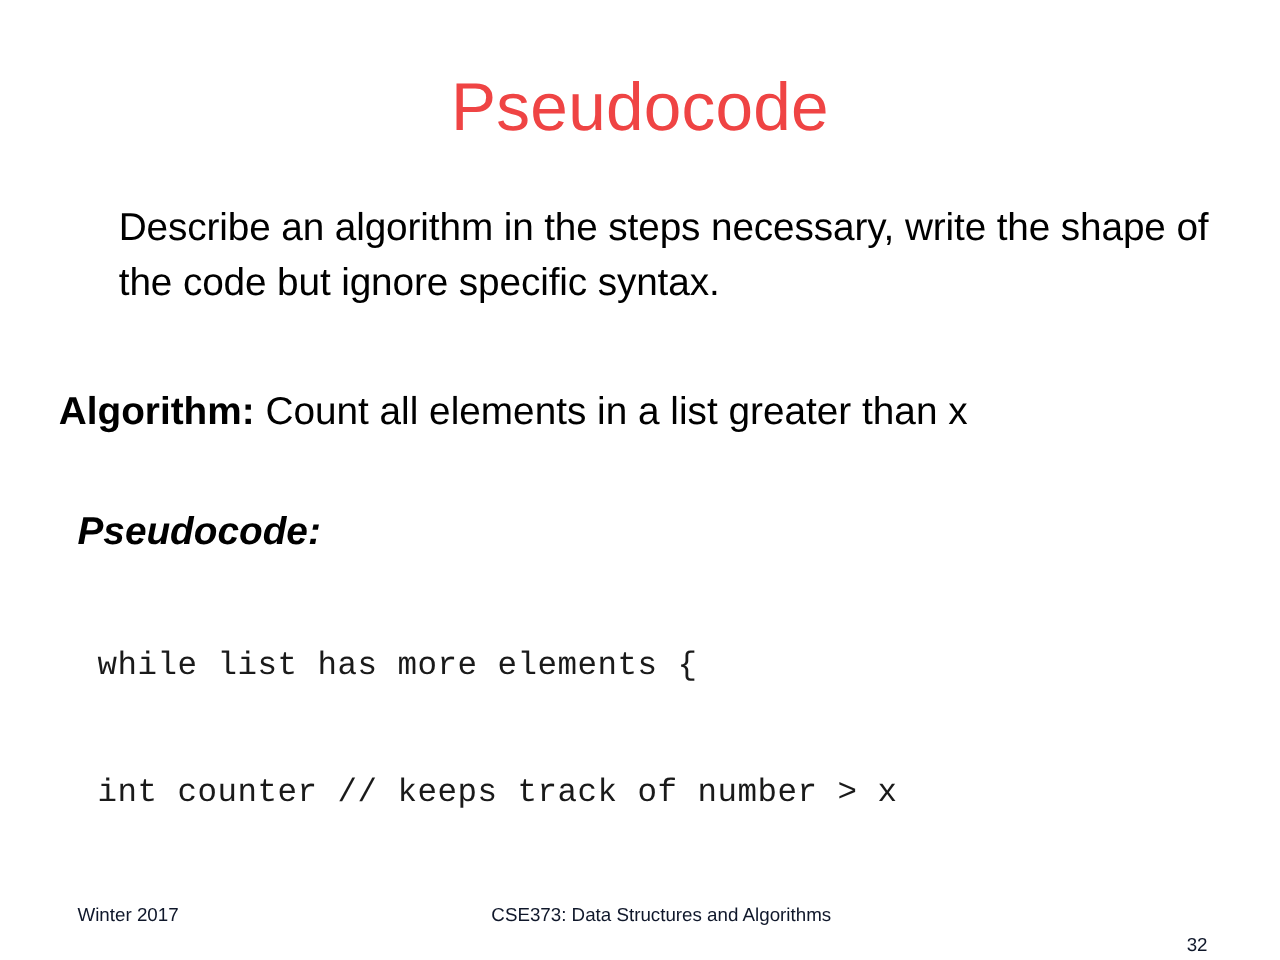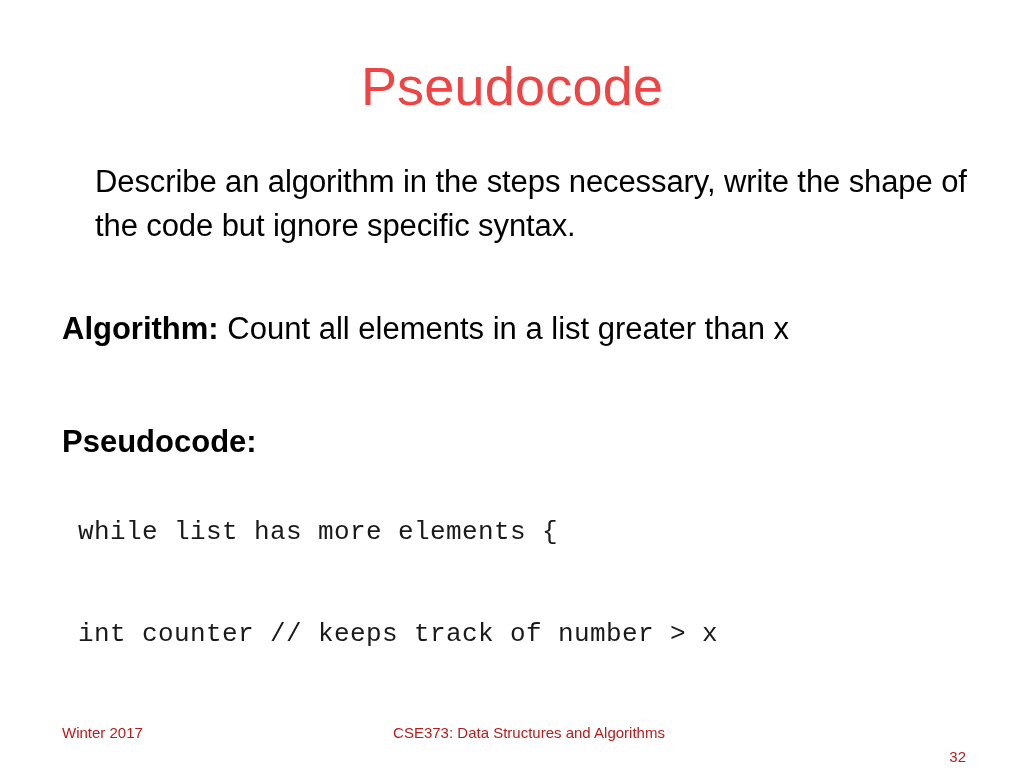--- a/index.html
+++ b/index.html
@@ -52,38 +52,39 @@
     margin: 0;
     letter-spacing: -0.1px;
   }
 
   .para-describe {
     width: 890px;
   }
 
   .line-algorithm {
     position: absolute;
-    left: 62px;
+    left: 47px;
     top: 310px;
     font-size: 31px;
     line-height: 1.2;
     white-space: nowrap;
   }
   .line-algorithm .lead {
     font-weight: 700;
   }
 
   .line-pseudocode-label {
     position: absolute;
     left: 62px;
-    top: 423px;
+    top: 406px;
     font-size: 31px;
     line-height: 1.2;
     font-weight: 700;
     white-space: nowrap;
+    font-style: italic;
   }
 
   
   .code-block {
     position: absolute;
     left: 78px;
     top: 447px;
     font-family: "Liberation Mono", "DejaVu Sans Mono", monospace;
     font-size: 26px;
     line-height: 34px;
@@ -146,19 +147,19 @@
 
   <div class="line-pseudocode-label">Pseudocode:</div>
 
   <div class="code-block" style="color: rgb(26, 26, 26);">
     <div class="code-line">while list has more elements {</div>
     <div class="code-line">int counter // keeps track of number &gt; x</div>
     
     
   </div>
 
-  <div class="footer" style="color: #b91c1c;">
+  <div class="footer" style="color: #0f172a;">
     <span class="footer-left">Winter 2017</span>
     <span class="footer-center">CSE373: Data Structures and Algorithms</span>
     <span class="footer-right">32</span>
   </div>
 
 </div>
 
 </body></html>

